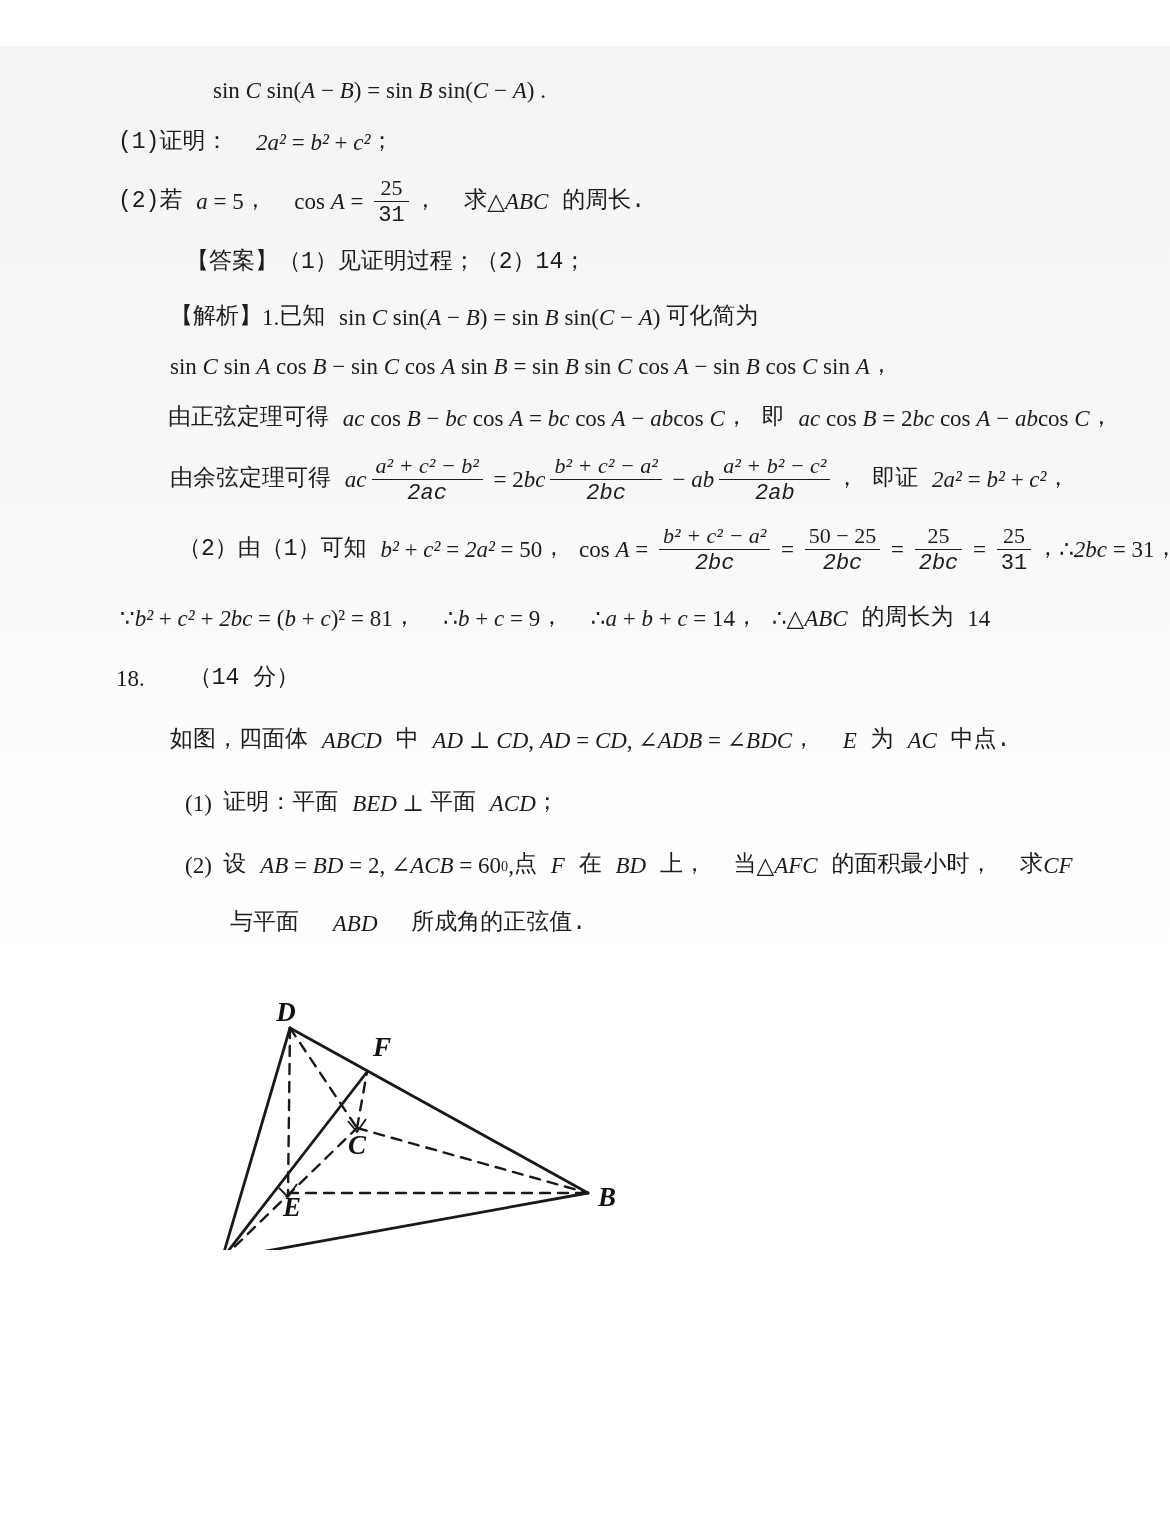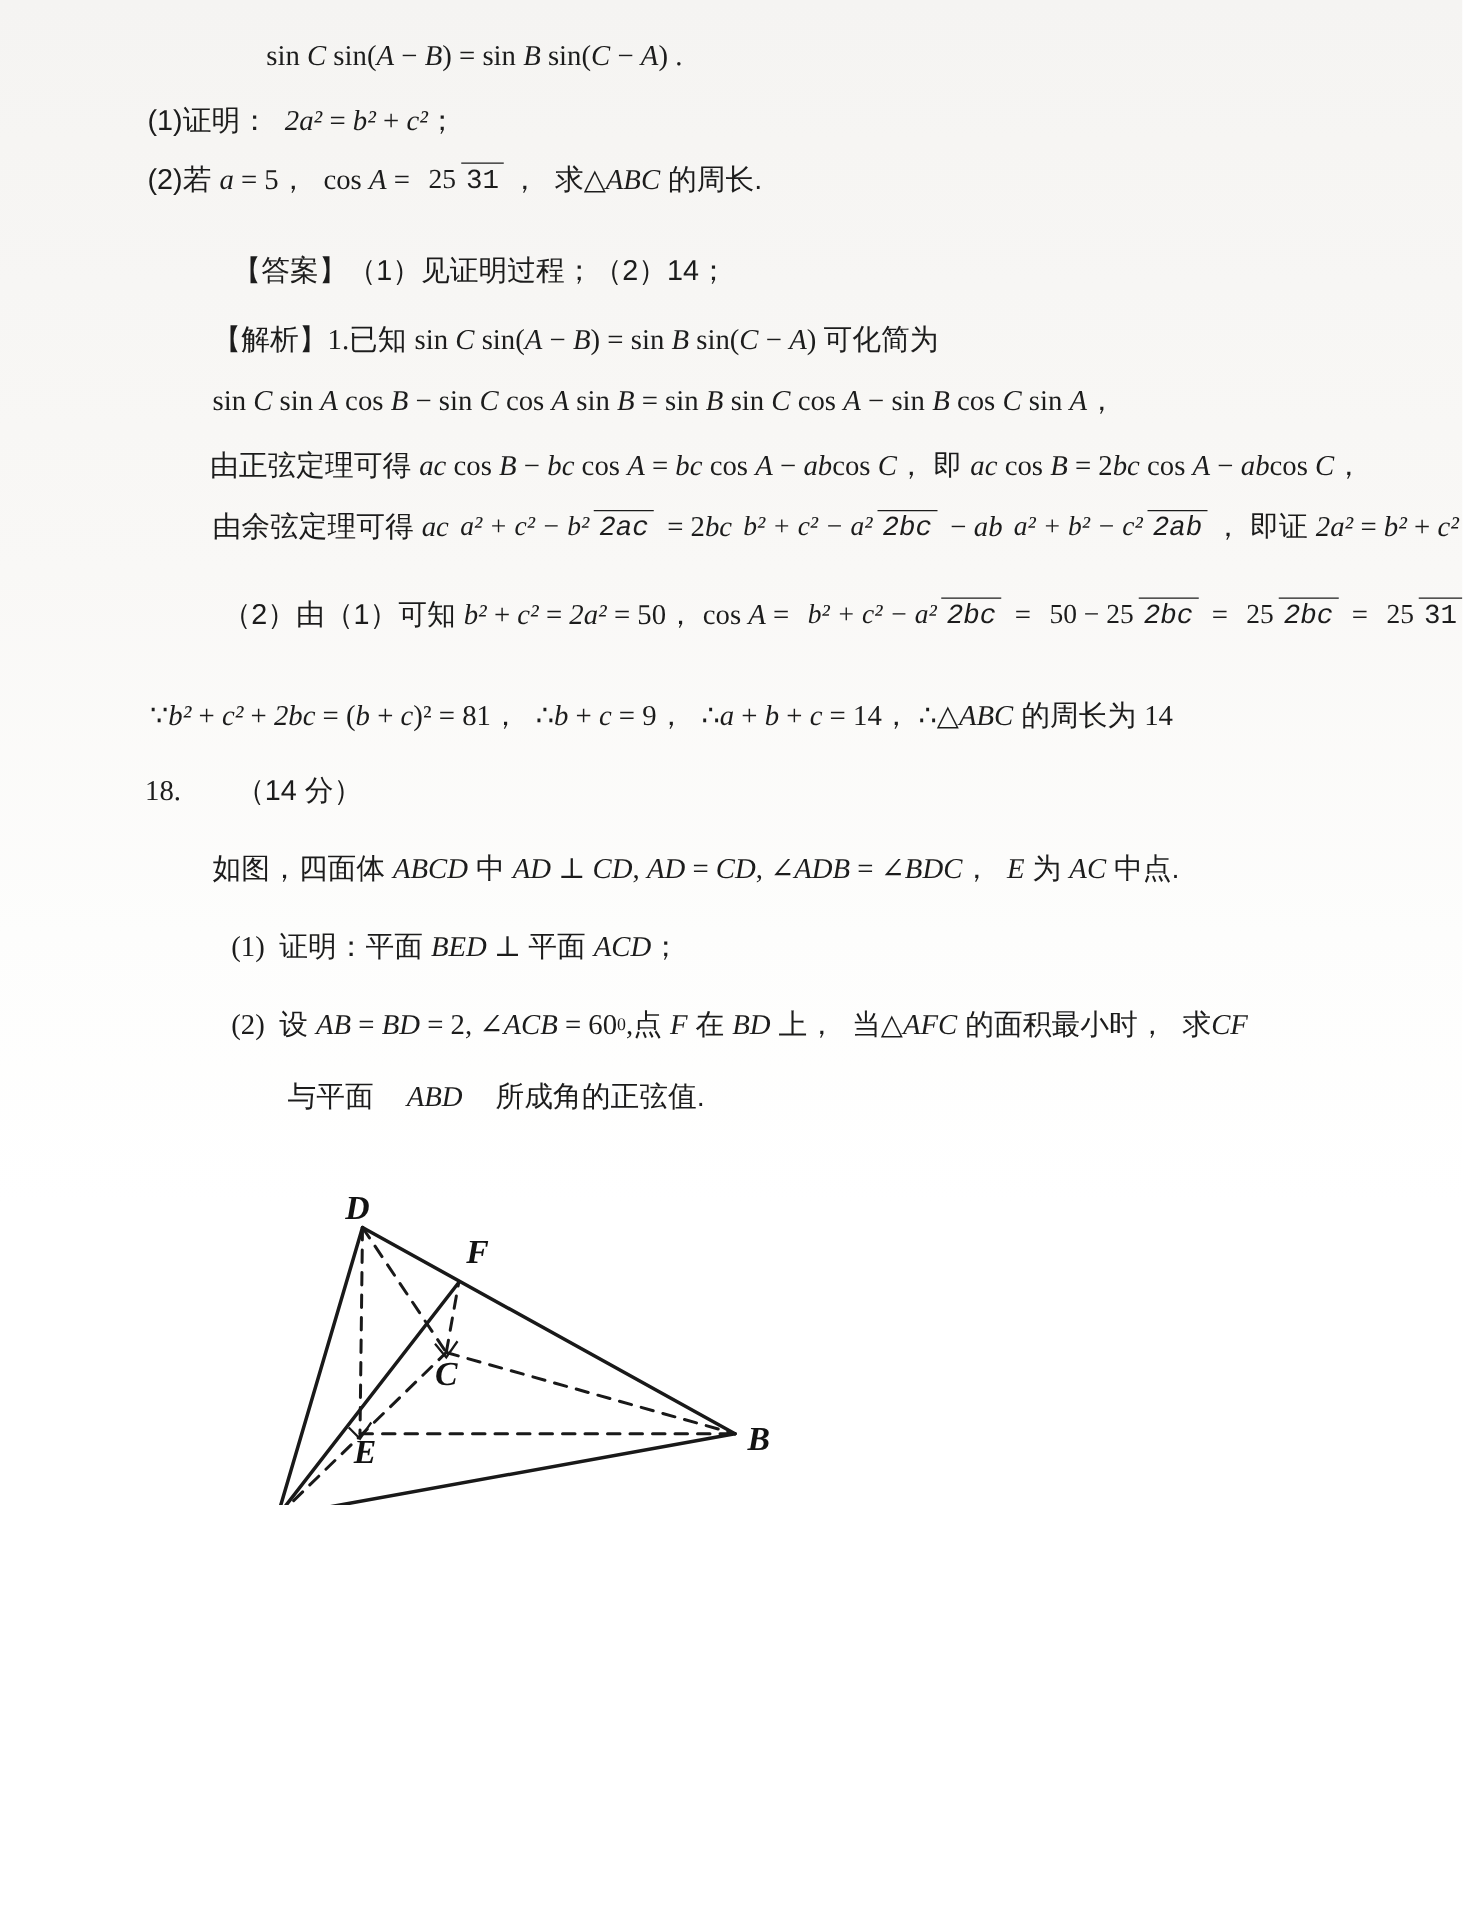--- a/index.html
+++ b/index.html
@@ -4,39 +4,41 @@
 <style>
   html,body { margin:0; padding:0; background:#ffffff; }
   .page {
     position:relative;
     width:1170px;
     height:1204px;
     overflow:hidden;
     background:linear-gradient(180deg,#f5f4f2 0%, #f9f8f6 38%, #fdfdfc 62%, #ffffff 80%, #ffffff 100%);
     color:#1c1c1c;
     font-size:23px;
+    margin-top:46px;
   }
   .line {
     position:absolute;
     display:flex;
     align-items:center;
     white-space:pre;
     line-height:1.3;
   }
   .rm { font-family:"Liberation Serif","DejaVu Serif",serif; font-style:normal; }
   .it { font-family:"Liberation Serif","DejaVu Serif",serif; font-style:italic; }
-  .cn { font-family:Liberation Sans, sans-serif; font-style:normal;text-align:right; }
+  .cn { font-family:Liberation Mono, monospace; font-style:normal;text-align:right; }
   .sup {
     font-family:"Liberation Serif","DejaVu Serif",serif;
     vertical-align:super;
     font-size:0.62em;
     line-height:1;
   }
   .frac {
     display:inline-flex;
+    flex-direction:column;
     text-align:center;
     vertical-align:middle;
     margin:0 5px;
     line-height:1.15;
     font-size:22px;
   }
   .frac .fnum { padding:0 4px 1px 4px; }
   .frac .fden { border-top:1.6px solid #1c1c1c; padding:1px 4px 0 4px;font-family:Liberation Mono, monospace; }
   svg.figure { position:absolute; overflow:visible; }
   svg.figure text {

